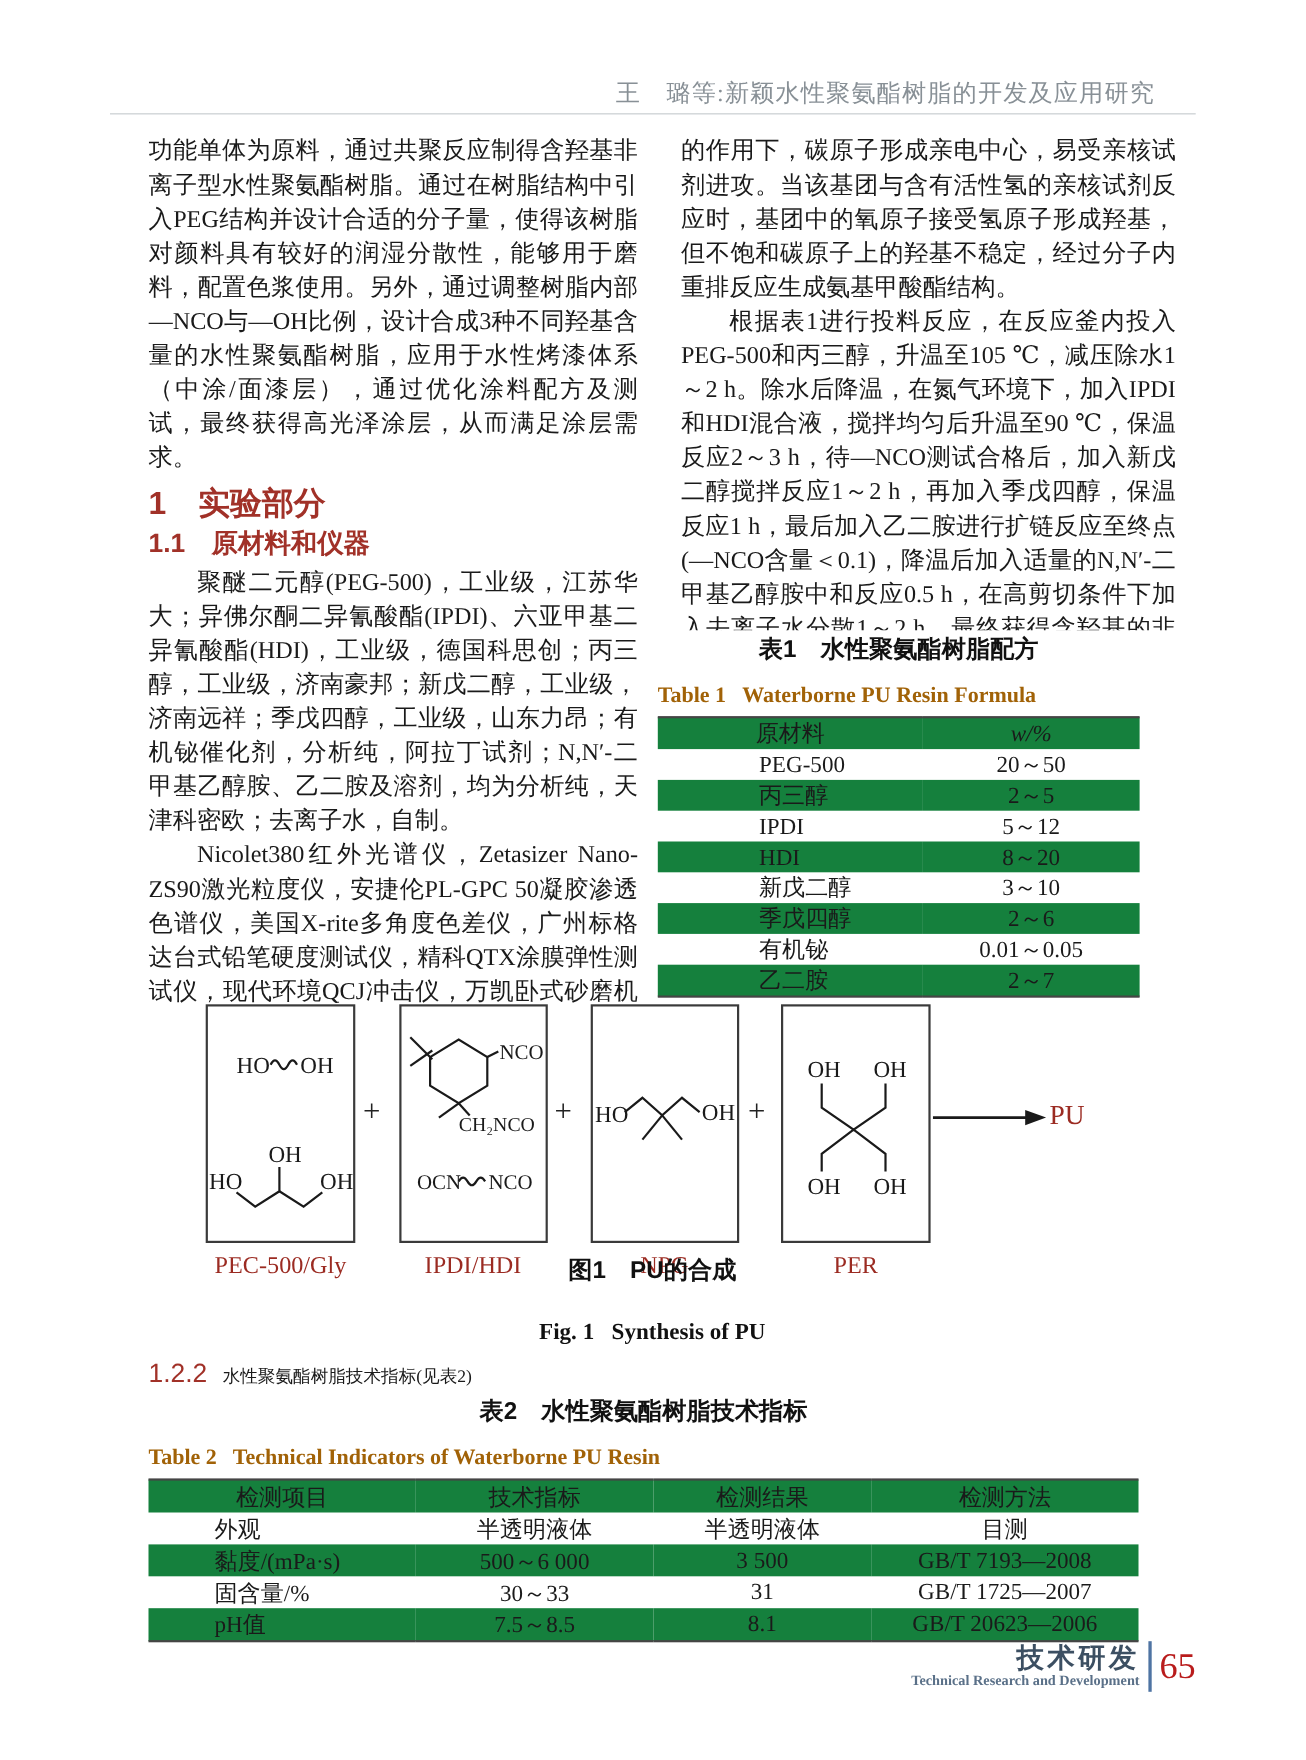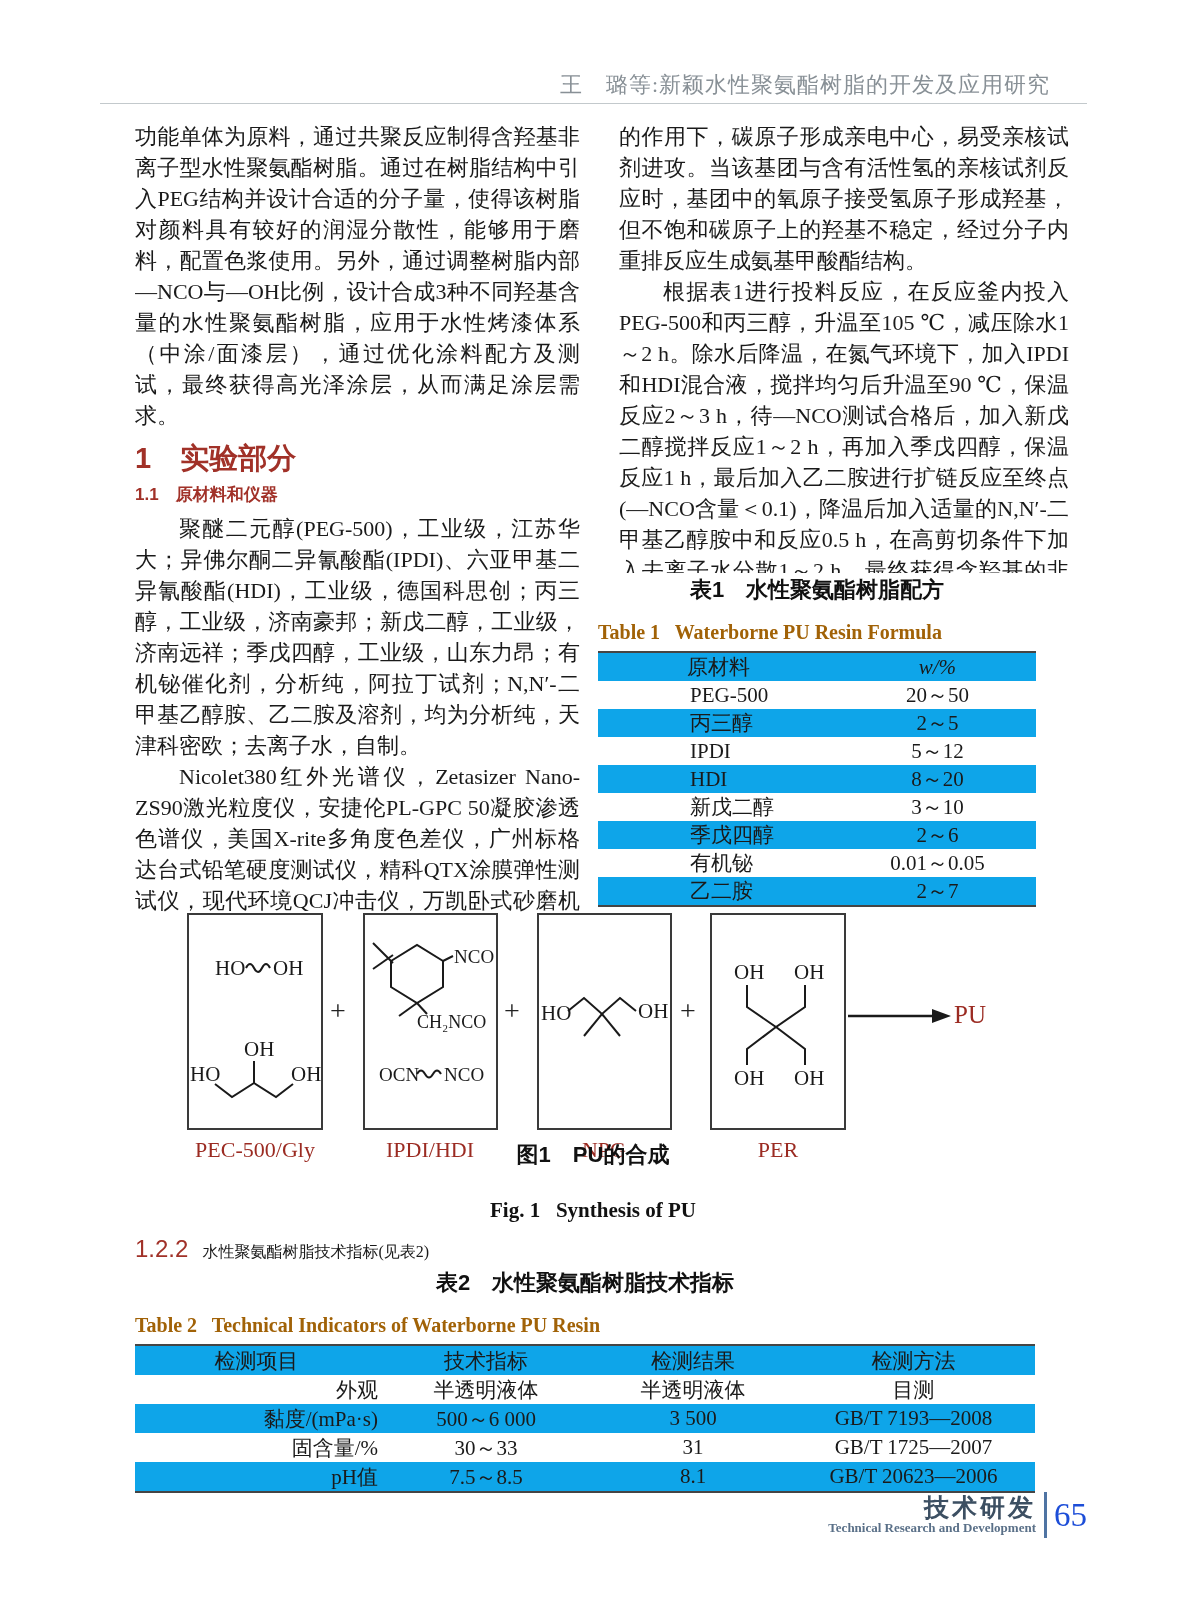--- a/index.html
+++ b/index.html
@@ -12,45 +12,45 @@
 
   
   .col{position:absolute;top:121px;font-size:22px;line-height:31px;text-align:justify;overflow:hidden;}
   .col-left{left:135px;width:445px;height:795px;}
   .col-right{left:619px;width:450px;height:452px;}
   p.body{margin:0;text-indent:2em;}
   p.noindent{text-indent:0;}
 
   .h1{font-family:"Liberation Sans","DejaVu Sans",sans-serif;font-size:29px;font-weight:bold;color:#a13128;
       margin:10px 0 6px;line-height:34px;text-align:left;}
-  .h2{font-family:"Liberation Sans","DejaVu Sans",sans-serif;font-size:17px;font-weight:bold;color:#a13128;
+  .h2{font-family:"Liberation Sans","DejaVu Sans",sans-serif;font-size:24px;font-weight:bold;color:#a13128;
       margin:4px 0 4px;line-height:28px;text-align:left;}
   .h3{margin:4px 0;line-height:28px;text-align:left;}
   .h3num{color:#a13128;font-family:"Liberation Sans","DejaVu Sans",sans-serif;font-size:23px;margin-right:14px;}
   .h3text{color:#1a1a1a;font-size:23px;}
 
   
   .tbl-title-zh{text-align:center;font-family:"Liberation Sans","DejaVu Sans",sans-serif;
                 font-size:22px;font-weight:bold;color:#111;}
   .tbl-title-en{text-align:left;font-size:20px;font-weight:bold;color:#a16207;margin-top:16px;white-space:pre;}
   table.tbl{width:100%;border-collapse:collapse;border-top:2px solid #454545;border-bottom:2px solid #454545;
             margin-top:7px;font-size:21px;}
   table.tbl th{font-weight:normal;}
-  .row-pink{background:#0ea5e9;}
+  .row-pink{background:#15803d;}
   .ital{font-style:italic;}
 
   .table1-block{position:absolute;left:598px;top:575px;width:438px;}
   .tbl1 th,.tbl1 td{height:27px;padding:0;}
   .tbl1 .c1{text-align:left;padding-left:92px;width:55%;}
   .tbl1 th.c1h{text-align:center;width:55%;}
   .tbl1 .c2{text-align:center;}
 
   .table2-block{position:absolute;left:135px;top:1268px;width:900px;}
   .tbl2 th,.tbl2 td{height:29px;padding:0;text-align:center;}
-  .tbl2 td.c1{text-align:right;padding-left:60px;}
+  .tbl2 td.c1{text-align:left;padding-left:60px;}
 
   
   .figure{position:absolute;left:0;top:905px;width:1187px;height:270px;padding-left:33px;}
   .chem-box{position:absolute;top:8px;width:136px;height:217px;border:2px solid #3a3a3a;background:#fff;box-sizing:border-box;}
   .box1{left:187px;} .box2{left:363px;width:135px;} .box3{left:537px;width:135px;} .box4{left:710px;}
   .plus{position:absolute;top:90px;font-size:28px;color:#222;}
   .plus1{left:330px;} .plus2{left:504px;} .plus3{left:680px;}
   .arrow-wrap{position:absolute;left:848px;top:100px;}
   .pu-label{position:absolute;left:954px;top:96px;font-size:25px;color:#9b2b22;}
   .chem-label{position:absolute;top:232px;width:150px;text-align:center;color:#9b2b22;font-size:22px;}
@@ -66,21 +66,21 @@
   .sec122 .h3num{font-size:24px;}
   .sec122 .h3text{font-size:16px;}
 
   
   .footer{position:absolute;top:1492px;right:100px;display:flex;align-items:center;}
   .footer-text{text-align:right;margin-right:8px;}
   .footer-zh{font-family:"Liberation Sans","DejaVu Sans",sans-serif;font-size:25px;font-weight:bold;
              color:#3c4f62;letter-spacing:3px;line-height:26px;}
   .footer-en{font-size:13px;font-weight:bold;color:#5a7088;line-height:16px;}
   .footer-bar{width:3px;height:46px;background:#4f74a3;margin-right:7px;}
-  .footer-page{font-size:33px;color:#1d4ed8;}
+  .footer-page{font-size:33px;color:#b91c1c;}
 </style>
 </head>
 <body>
 
 <div class="page">
 
   <div class="running-title">王　璐等:新颖水性聚氨酯树脂的开发及应用研究</div>
   <div class="header-rule"></div>
 
   <div class="col col-left">

